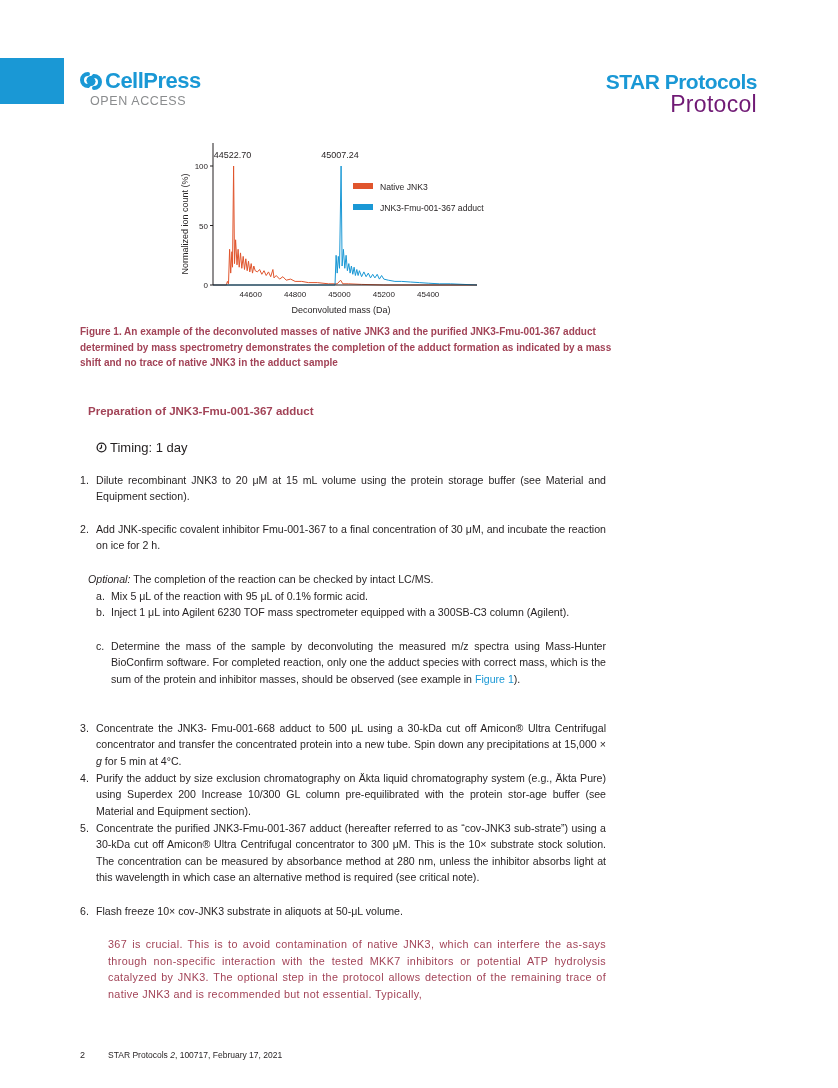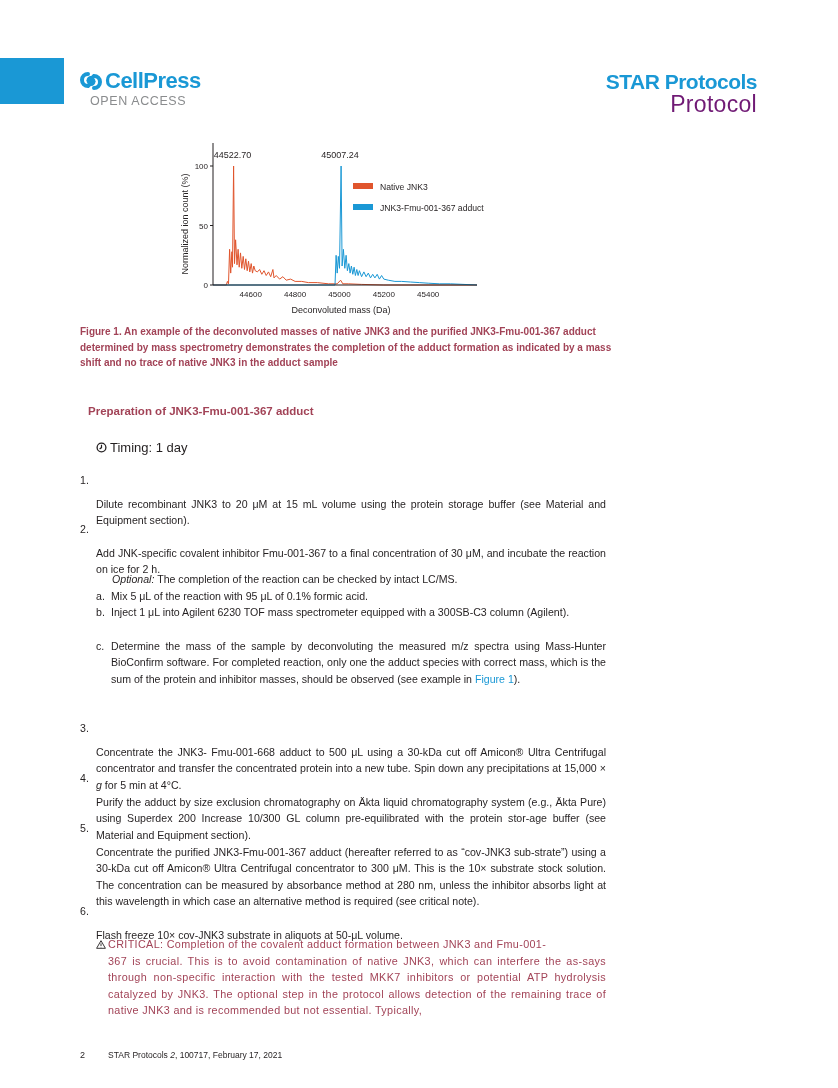--- a/index.html
+++ b/index.html
@@ -14,21 +14,21 @@
   .journal-title { color:#1a98d5; font-weight:bold; font-size:21px; letter-spacing:-0.5px; line-height:24px; }
   .journal-type { color:#701a75; font-weight:normal; font-size:23px; line-height:20px; letter-spacing:0.3px; }
   .figure { position:absolute; left:172px; top:140px; width:340px; height:180px; }
   .caption { position:absolute; left:80px; top:324px; width:540px; font-size:10px; line-height:15.5px; color:#a24357; font-weight:bold; }
   .section-title { position:absolute; left:80px; top:405px; color:#a24357; font-weight:bold; font-size:11.5px;padding-left:8px; }
   .timing { position:absolute; left:96px; top:440px; font-size:13px; display:flex; align-items:center; }
   .timing svg { margin-right:3px; }
   .body-text { font-size:10.6px; line-height:16.4px; color:#231f20; text-align:justify; }
   .item { position:absolute; left:80px; width:526px; display:flex; }
   .item .num { width:16px; flex:none; }
-  .item .txt { flex:1; text-align:justify;margin-top:24px; }
+  .item .txt { flex:1; text-align:justify; }
   .sub { position:absolute; left:96px; width:510px; display:flex; }
   .sub .num { width:15px; flex:none; }
   .sub .txt { flex:1; text-align:justify; }
   .link { color:#1a98d5; }
   .critical { position:absolute; left:96px; top:936px; width:510px; font-size:10.8px; line-height:16.5px; color:#a24357; text-align:justify; letter-spacing:0.35px; }
   .critical .first { display:block; }
   .critical .rest { display:block; padding-left:12px; }
   .footer { position:absolute; left:80px; top:1050px; font-size:8.5px; color:#231f20; display:flex; }
   .footer .pg { width:28px; font-size:9px; }
 </style>
@@ -96,21 +96,21 @@
 <div class="item body-text" style="top:472px">
   <span class="num">1.</span>
   <span class="txt">Dilute recombinant JNK3 to 20 μM at 15 mL volume using the protein storage buffer (see Material and Equipment section).</span>
 </div>
 
 <div class="item body-text" style="top:521px">
   <span class="num">2.</span>
   <span class="txt">Add JNK-specific covalent inhibitor Fmu-001-367 to a final concentration of 30 μM, and incubate the reaction on ice for 2 h.</span>
 </div>
 
-<div class="body-text" style="position:absolute; left:112px; top:571px; width:510px;">
+<div class="body-text" style="position:absolute; left:88px; top:571px; width:510px;">
   <i>Optional:</i><span> The completion of the reaction can be checked by intact LC/MS.</span>
 </div>
 
 <div class="sub body-text" style="top:588px">
   <span class="num">a.</span>
   <span class="txt">Mix 5 μL of the reaction with 95 μL of 0.1% formic acid.</span>
 </div>
 
 <div class="sub body-text" style="top:604px">
   <span class="num">b.</span>
@@ -136,26 +136,19 @@
   <span class="num">5.</span>
   <span class="txt">Concentrate the purified JNK3-Fmu-001-367 adduct (hereafter referred to as “cov-JNK3 sub-strate”) using a 30-kDa cut off Amicon® Ultra Centrifugal concentrator to 300 μM. This is the 10× substrate stock solution. The concentration can be measured by absorbance method at 280 nm, unless the inhibitor absorbs light at this wavelength in which case an alternative method is required (see critical note).</span>
 </div>
 
 <div class="item body-text" style="top:903px">
   <span class="num">6.</span>
   <span class="txt">Flash freeze 10× cov-JNK3 substrate in aliquots at 50-μL volume.</span>
 </div>
 
 <div class="critical">
-  <span class="first">
-    <svg width="10" height="9" viewBox="0 0 10 9" style="vertical-align:-1px; margin-right:2px;">
-      <path d="M5 0.7 L9.4 8.3 H0.6 Z" fill="none" stroke="#231f20" stroke-width="0.9"></path>
-      <path d="M5 3.3 V6" stroke="#231f20" stroke-width="0.9"></path>
-      <circle cx="5" cy="7.1" r="0.45" fill="#231f20"></circle>
-    </svg><span>CRITICAL: Completion of the covalent adduct formation between JNK3 and Fmu-001-</span>
-  </span>
   <span class="rest">367 is crucial. This is to avoid contamination of native JNK3, which can interfere the as-says through non-specific interaction with the tested MKK7 inhibitors or potential ATP hydrolysis catalyzed by JNK3. The optional step in the protocol allows detection of the remaining trace of native JNK3 and is recommended but not essential. Typically,</span>
 </div>
 
 <div class="footer">
   <span class="pg">2</span>
   <span><span>STAR Protocols </span><i>2</i><span>, 100717, February 17, 2021</span></span>
 </div>
 
 </body></html>

